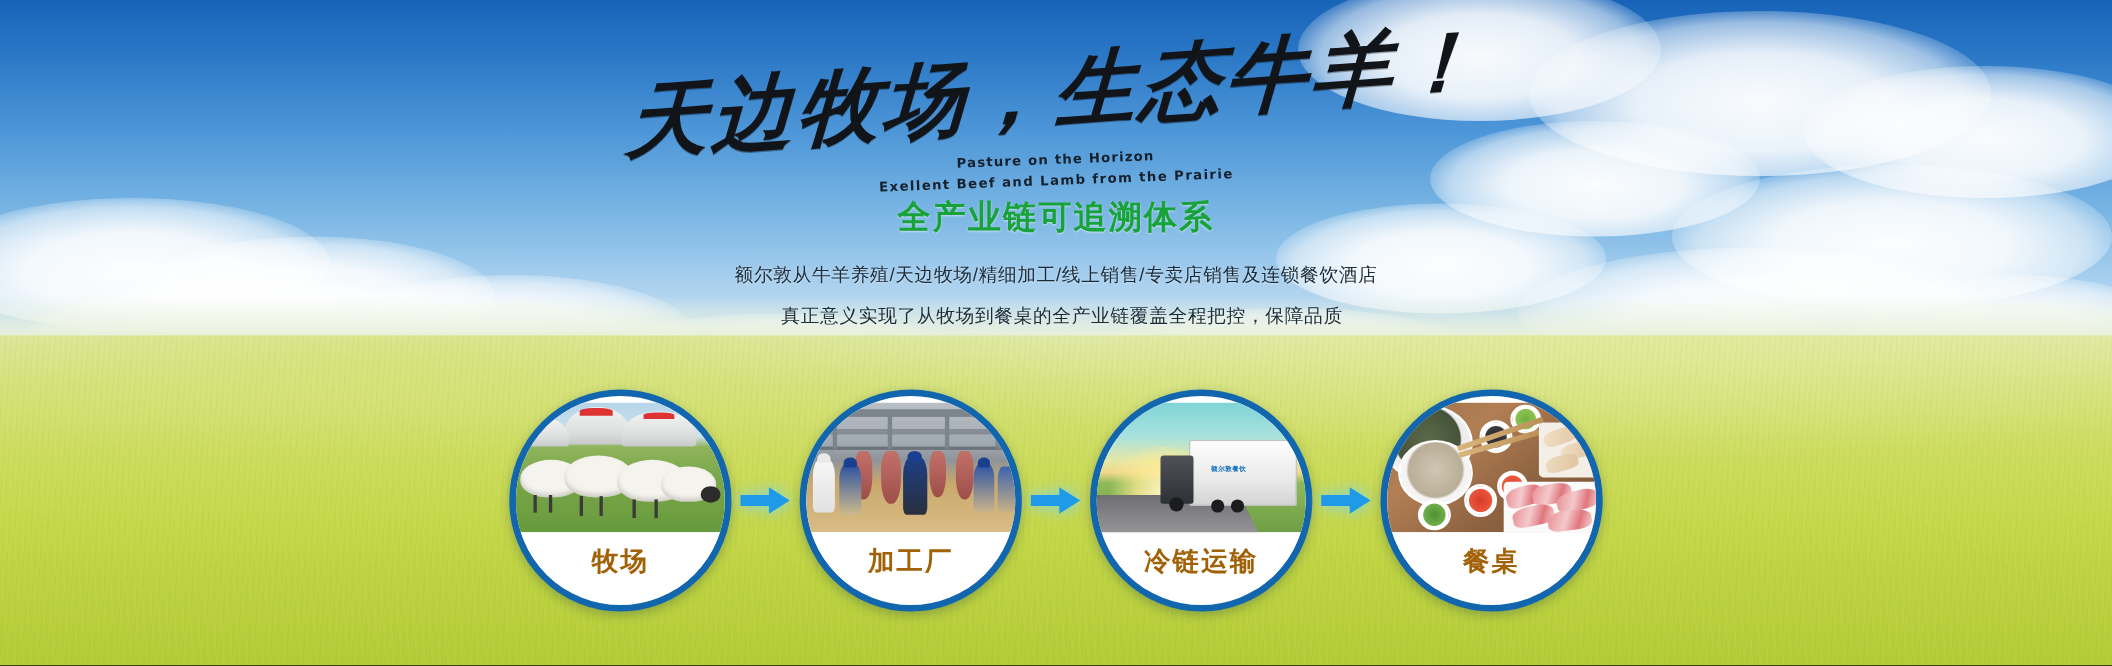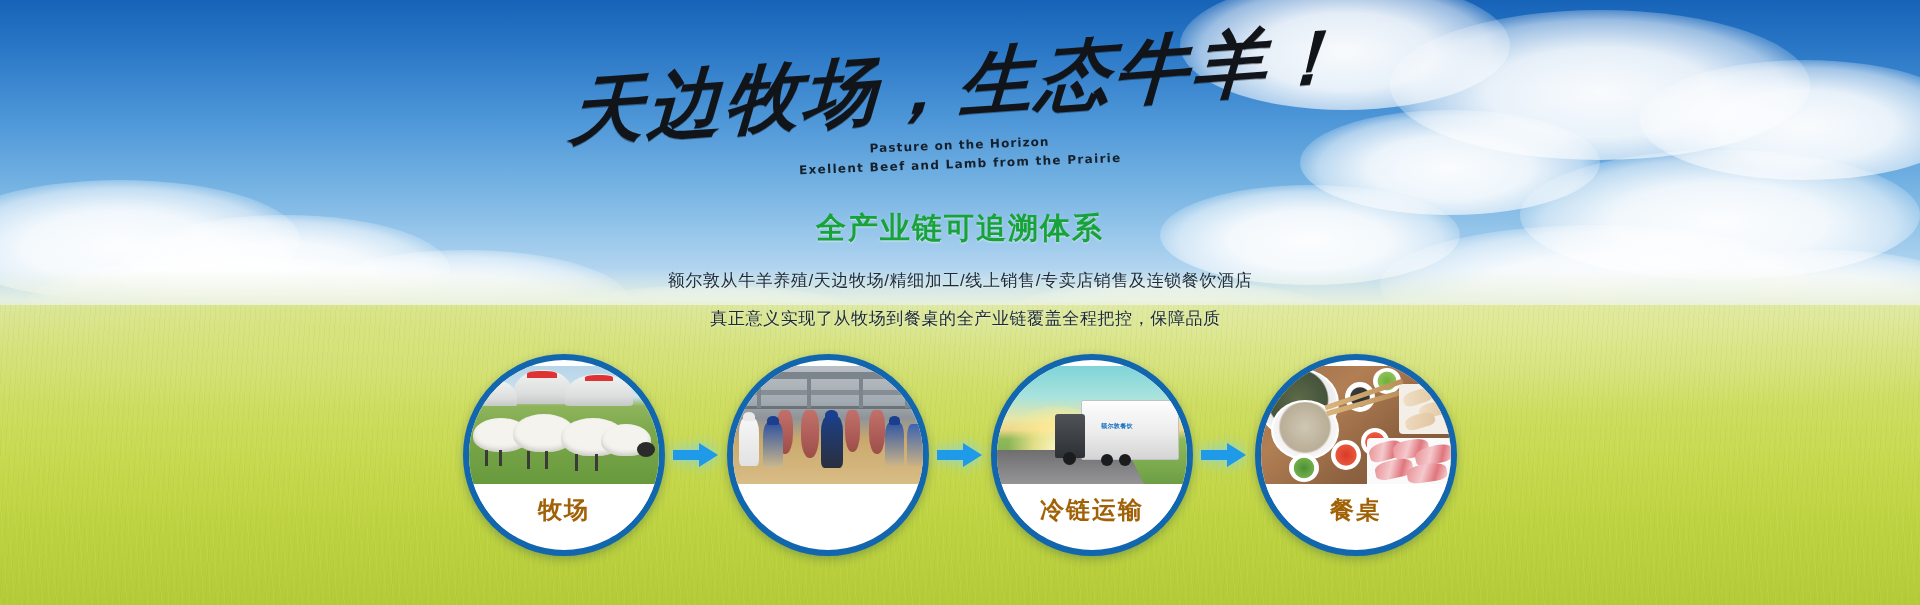--- a/index.html
+++ b/index.html
@@ -125,21 +125,21 @@
     font-family: "DejaVu Sans", sans-serif;
     font-size: 12px;
     letter-spacing: 1.1px;
     line-height: 1.55;
     font-weight: 600;
   }
   .en-line-1 { display: block; }
   .en-line-2 { display: block; letter-spacing: 1.3px; }
 
   .green-heading {
-    margin-top: 35px;
+    margin-top: 4px;
     color: #18a33a;
     font-size: 30px;
     font-weight: 700;
     letter-spacing: 2px;
     text-shadow: 0 1px 2px rgba(255,255,255,0.55);
   }
 
   .desc-line {
     color: #1c2b38;
     font-size: 17px;
@@ -383,20 +383,21 @@
           <div class="worker-cap" style="left:10px;  top:46px; width:12px; height:9px; background:#e9e9e9;"></div>
           <div class="worker-body" style="left:30px;  top:56px; width:20px; height:46px; background:linear-gradient(to bottom,#2c51a0,#cdb98c);"></div>
           <div class="worker-cap" style="left:34px;  top:50px; width:12px; height:9px;"></div>
           <div class="worker-body" style="left:88px;  top:50px; width:22px; height:52px; background:linear-gradient(to bottom,#1d3f86,#2a2f3d);"></div>
           <div class="worker-cap" style="left:92px;  top:44px; width:13px; height:10px;"></div>
           <div class="worker-body" style="left:152px; top:56px; width:19px; height:44px; background:linear-gradient(to bottom,#2e54a4,#cbb489);"></div>
           <div class="worker-cap" style="left:156px; top:50px; width:11px; height:9px;"></div>
           <div class="worker-body" style="left:174px; top:58px; width:16px; height:42px; background:linear-gradient(to bottom,#3c63b0,#c9b184);"></div>
         </div>
       </div>
+      <div class="label">加工厂</div>
     </div>
 
     <div class="arrow">
       <svg width="46" height="26" viewBox="0 0 46 26">
         <path d="M0 8 L26 8 L26 1 L45 13 L26 25 L26 18 L0 18 Z" fill="#1e9ae8"></path>
       </svg>
     </div>
 
     <div class="node">
       <div class="photo">

